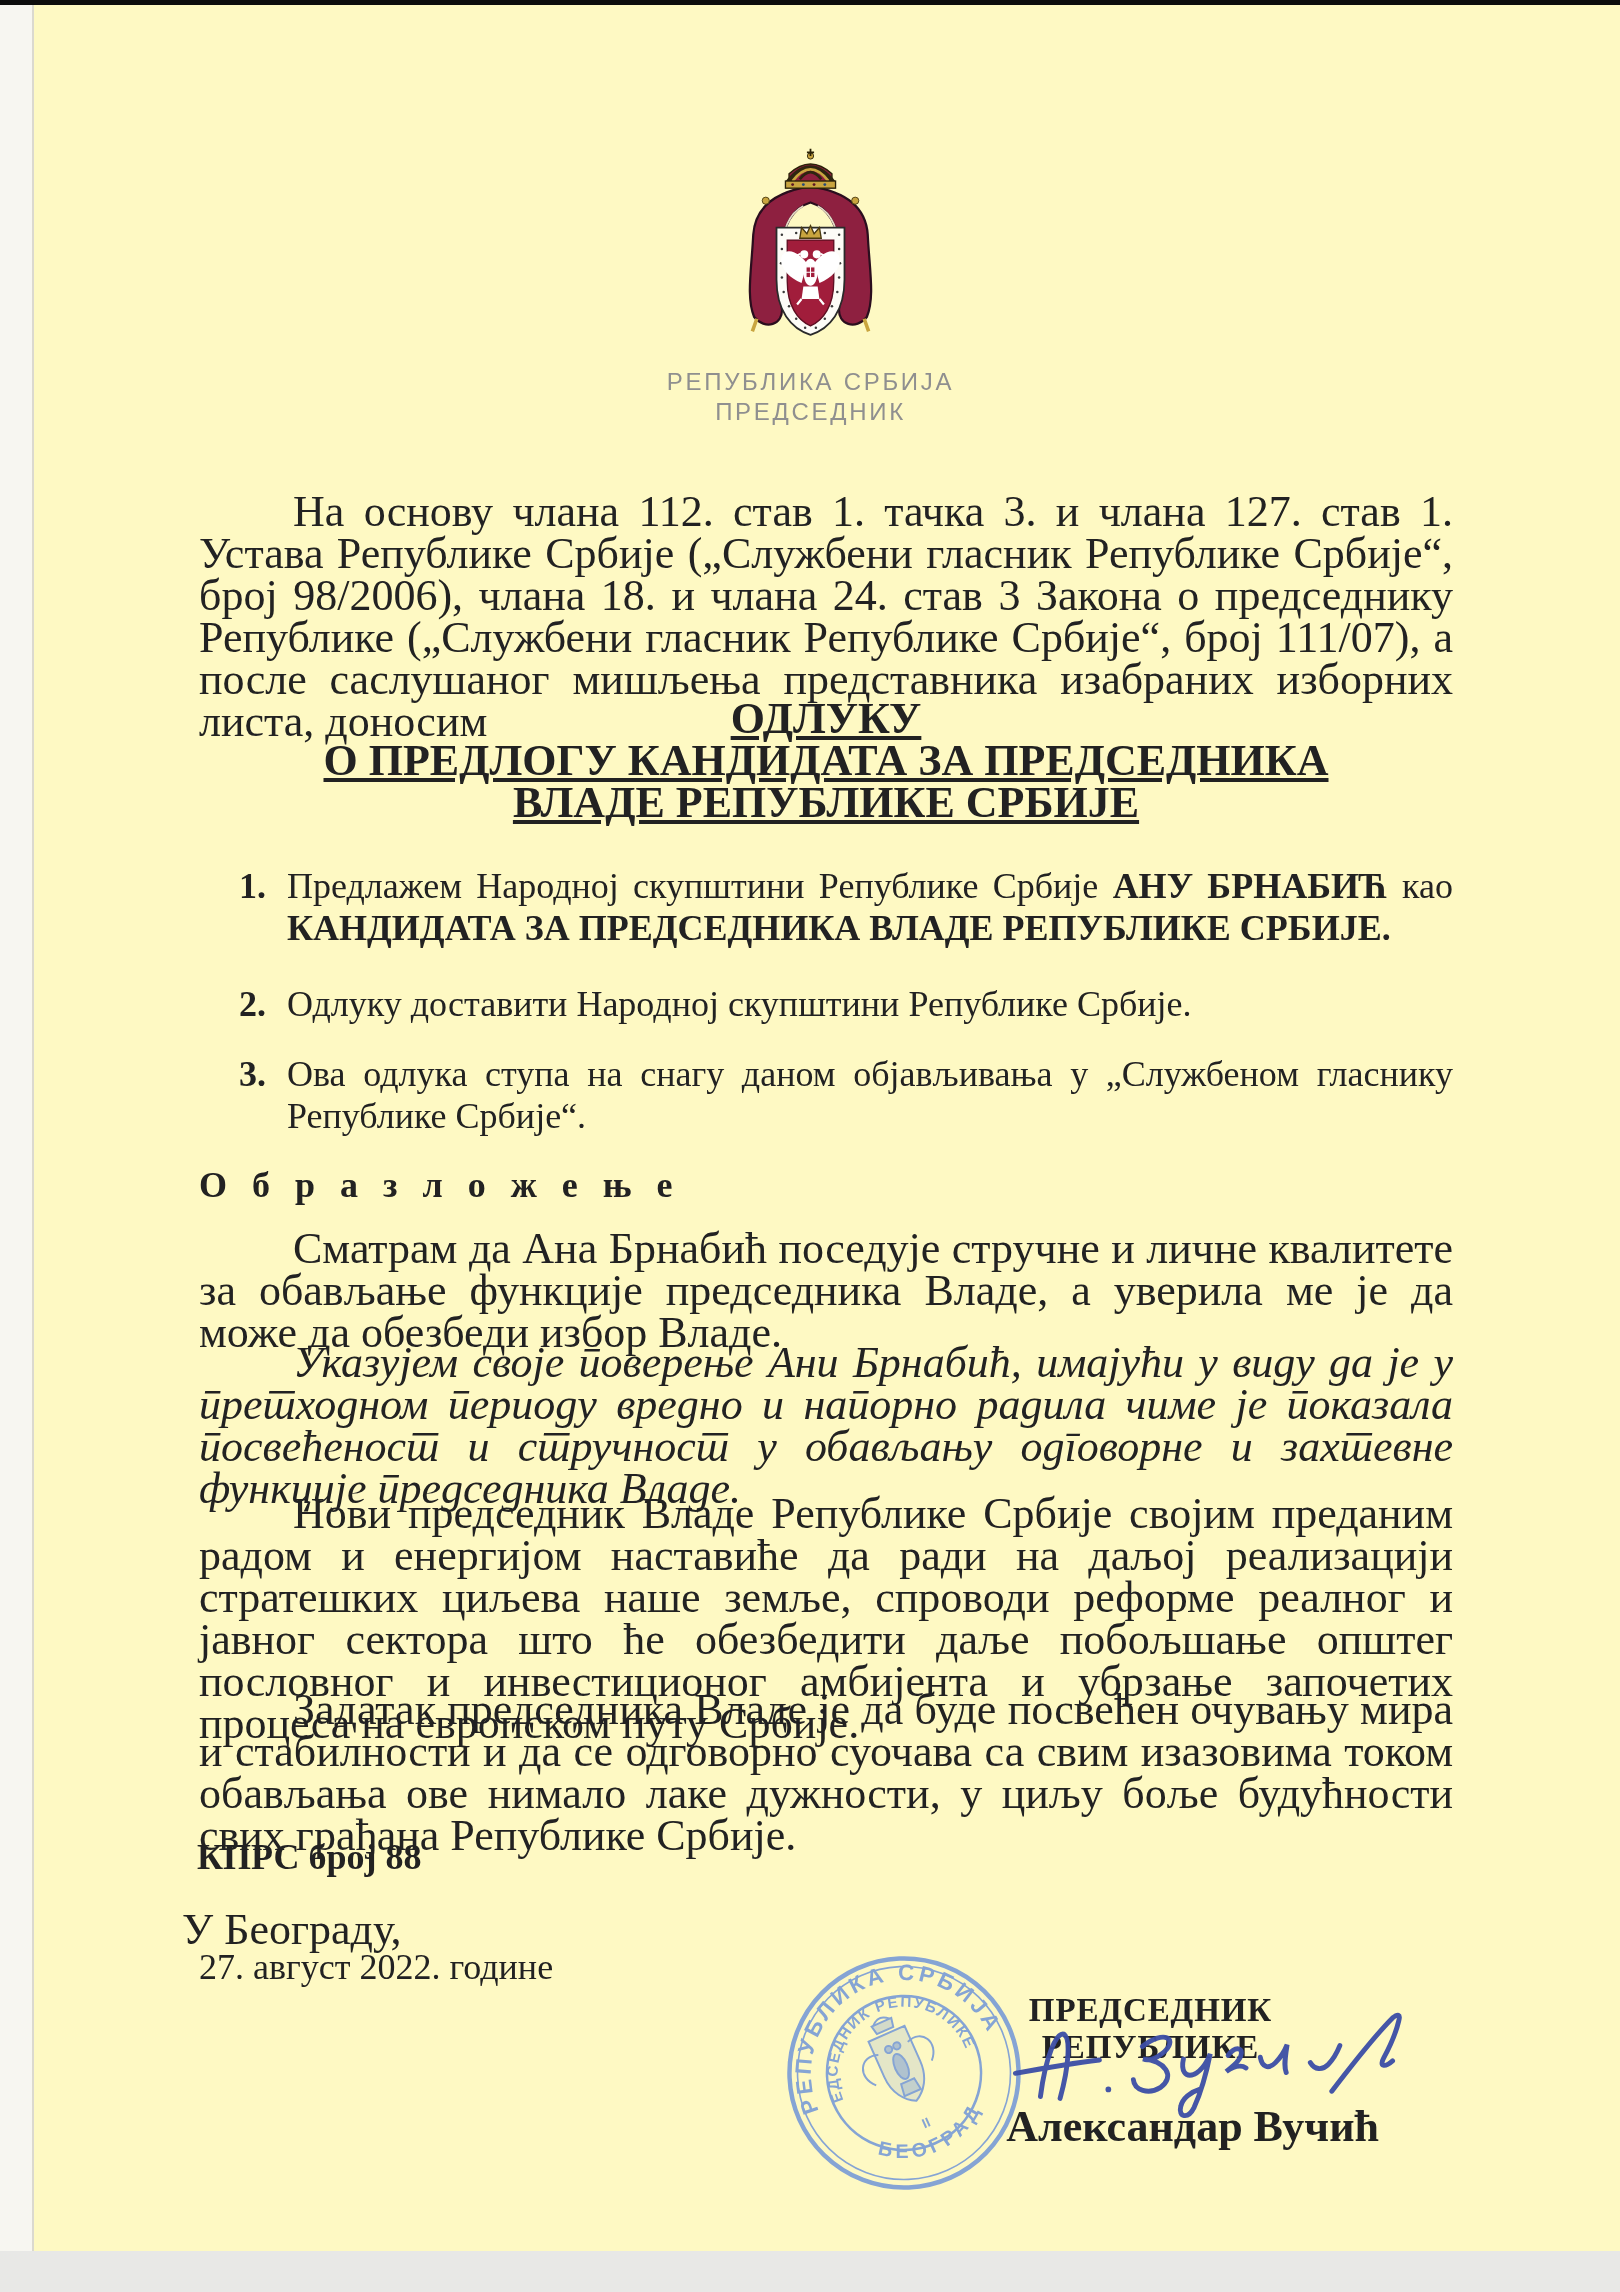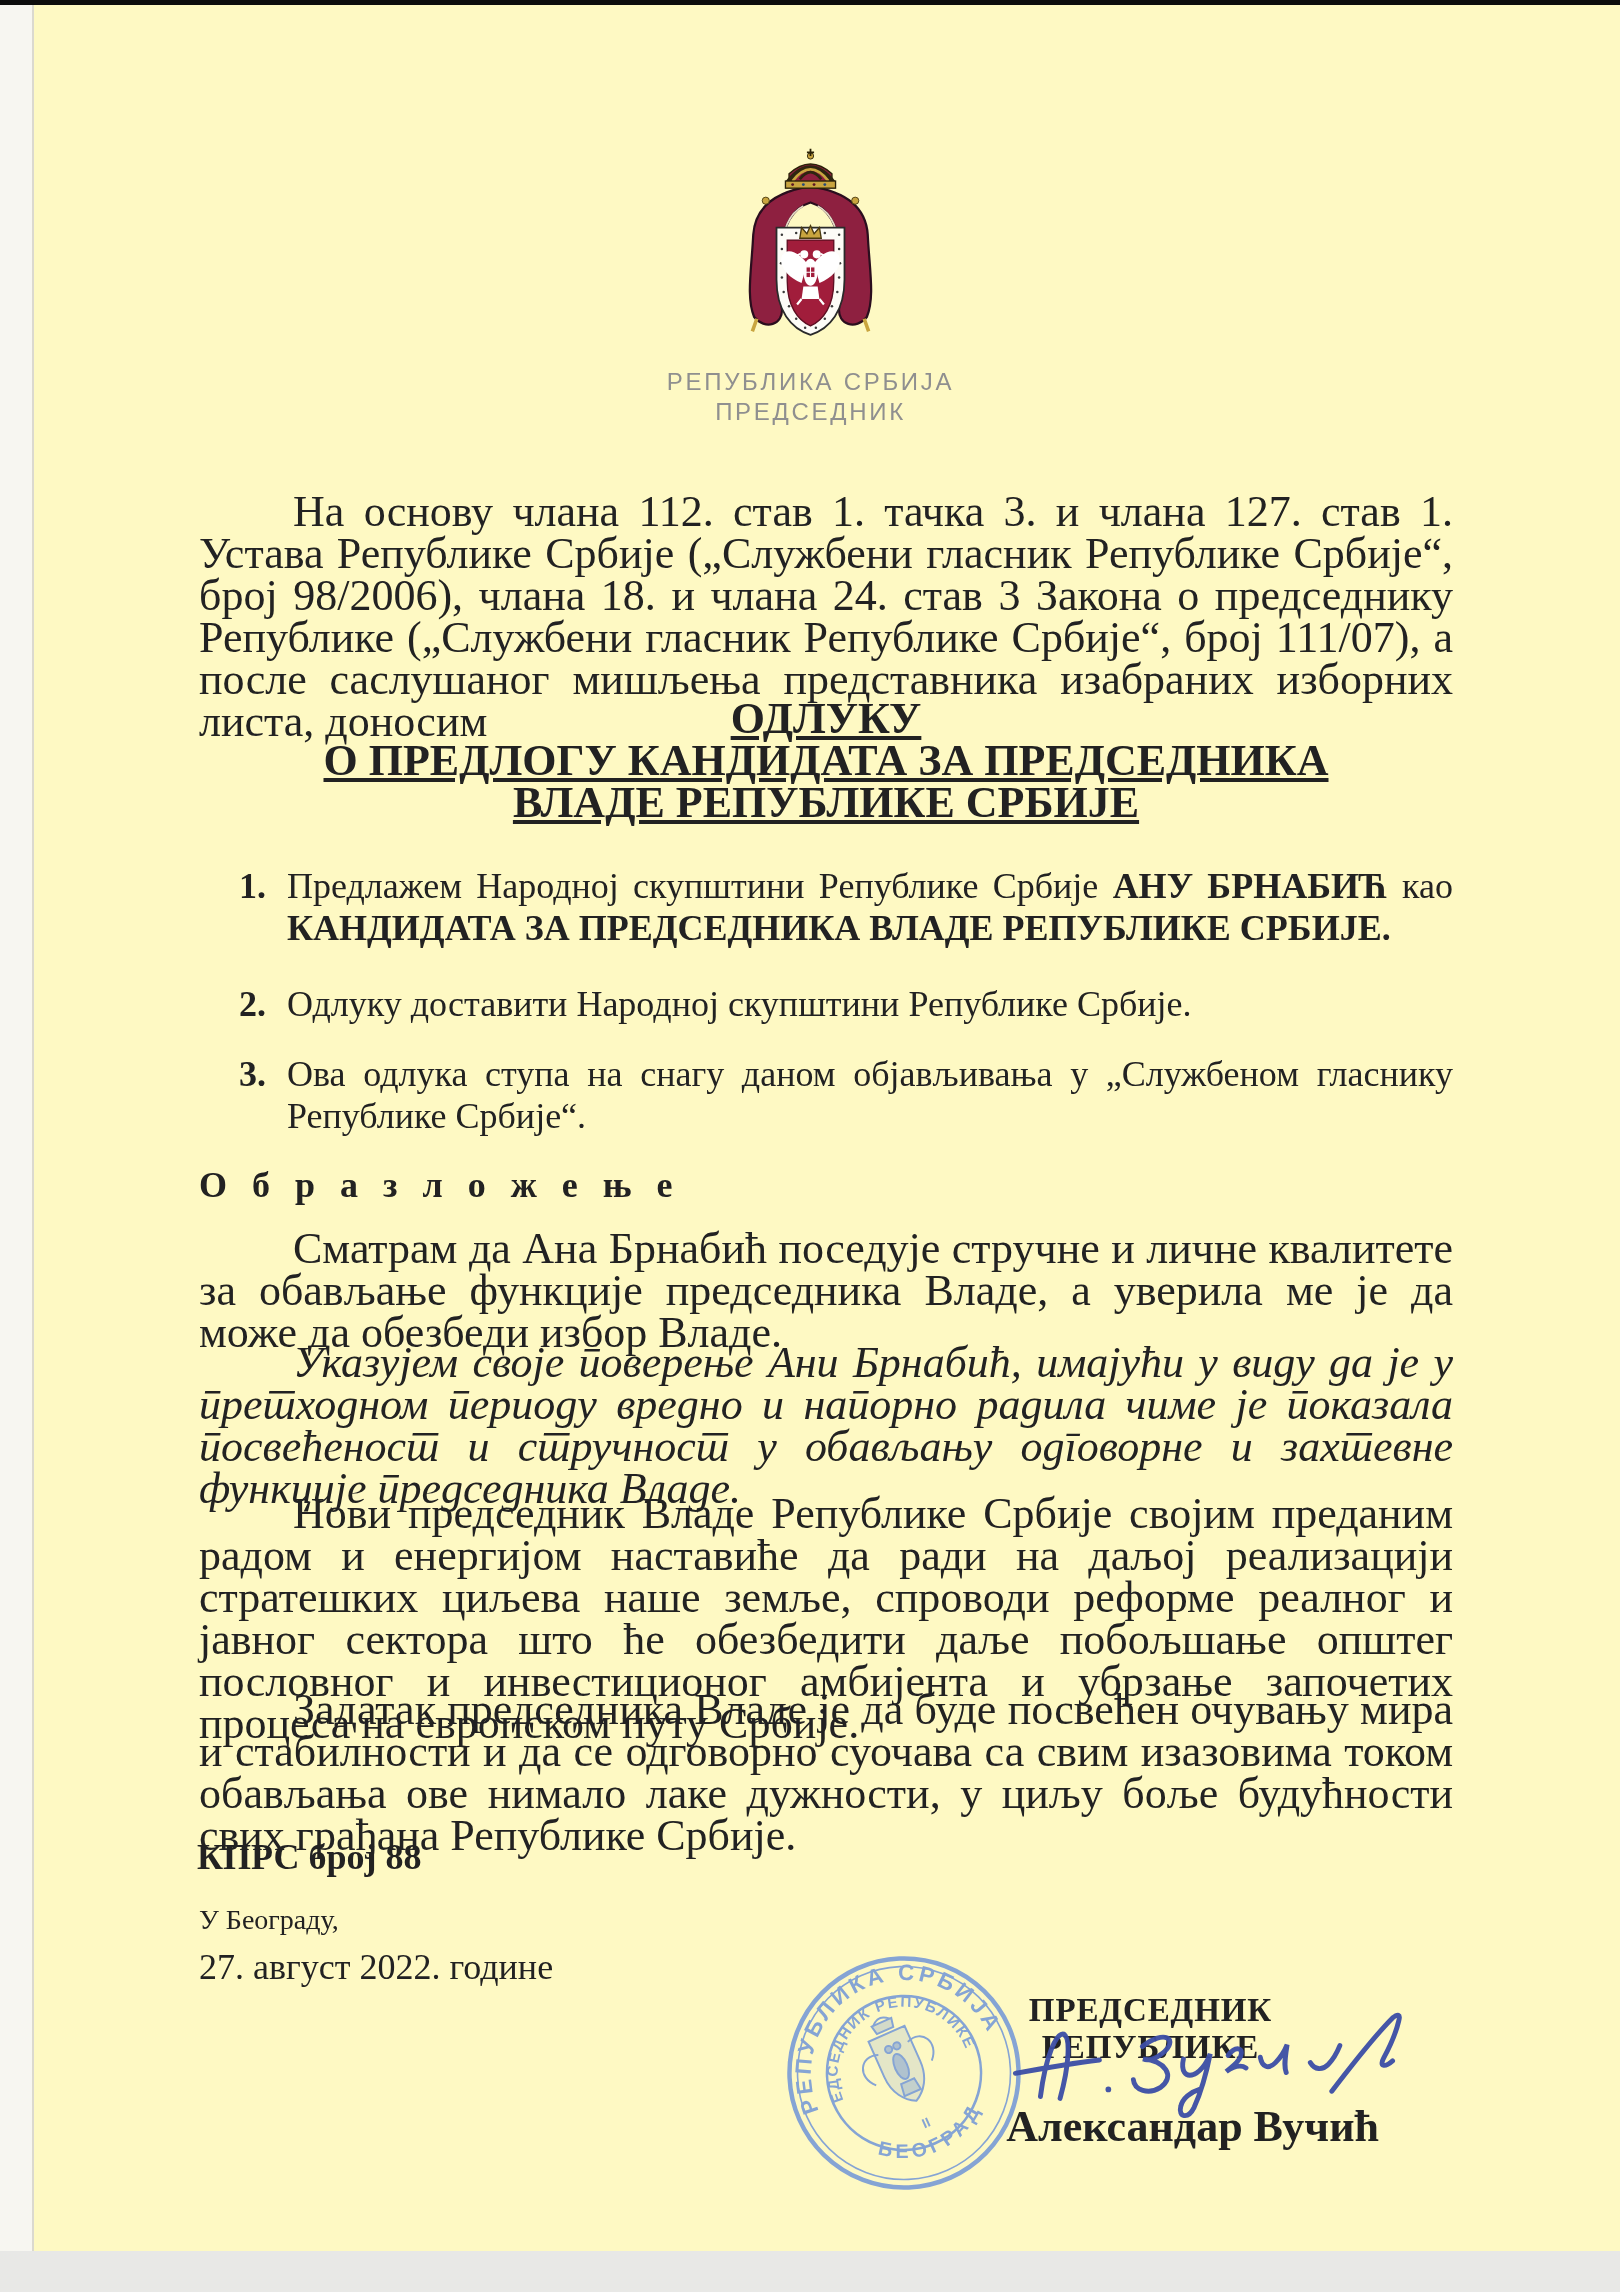--- a/index.html
+++ b/index.html
@@ -29,21 +29,21 @@
   .center{text-align:center;}
   .bold{font-weight:bold;}
 
   .list-item{position:absolute;left:199px;width:1254px;font-size:36px;line-height:42px;text-align:justify;padding-left:88px;box-sizing:border-box;}
   .list-item .num{position:absolute;left:40px;top:0;font-weight:bold;}
 
   .expl-heading{position:absolute;left:199px;width:1254px;text-align:left;
     font-size:36px;font-weight:bold;letter-spacing:8px;}
 
   .kprs{position:absolute;left:197px;top:1836px;font-size:36px;font-weight:bold;}
-  .place{position:absolute;left:199px;top:1904px;font-size:28px;}
+  .place{position:absolute;left:182px;top:1904px;font-size:44px;}
   .date{position:absolute;left:199px;top:1946px;font-size:36px;}
 
   .stamp-wrap{position:absolute;left:785px;top:1954px;width:238px;height:238px;transform:rotate(-24deg);opacity:0.92;z-index:2;}
   .sig-title{position:absolute;left:922px;top:1992px;width:457px;text-align:center;
     font-size:33px;font-weight:bold;letter-spacing:0.9px;z-index:3;}
   .sig-name{position:absolute;left:922px;top:2101px;width:457px;text-align:right;
     font-size:44px;font-weight:bold;z-index:3;}
   .sig-svg{position:absolute;left:963px;top:2009px;width:448px;height:143px;z-index:4;pointer-events:none;}
 </style>
 </head>

